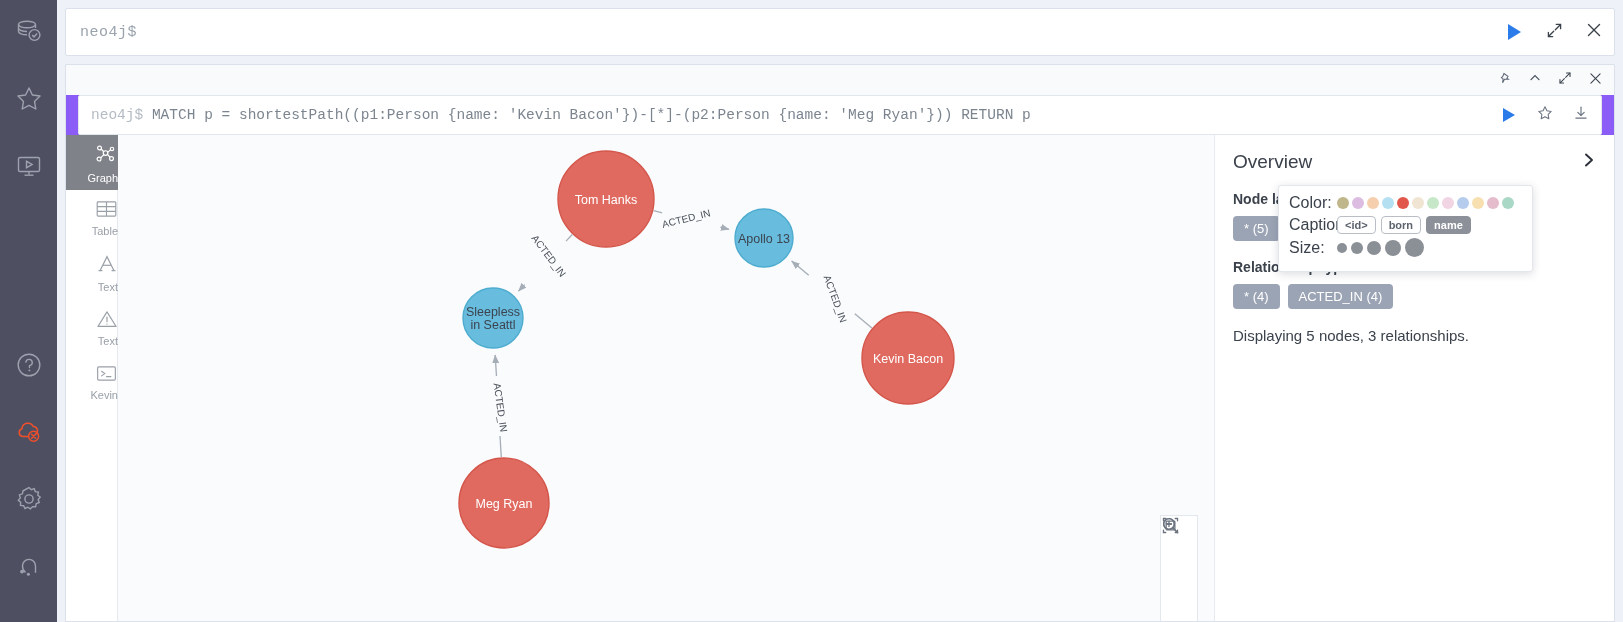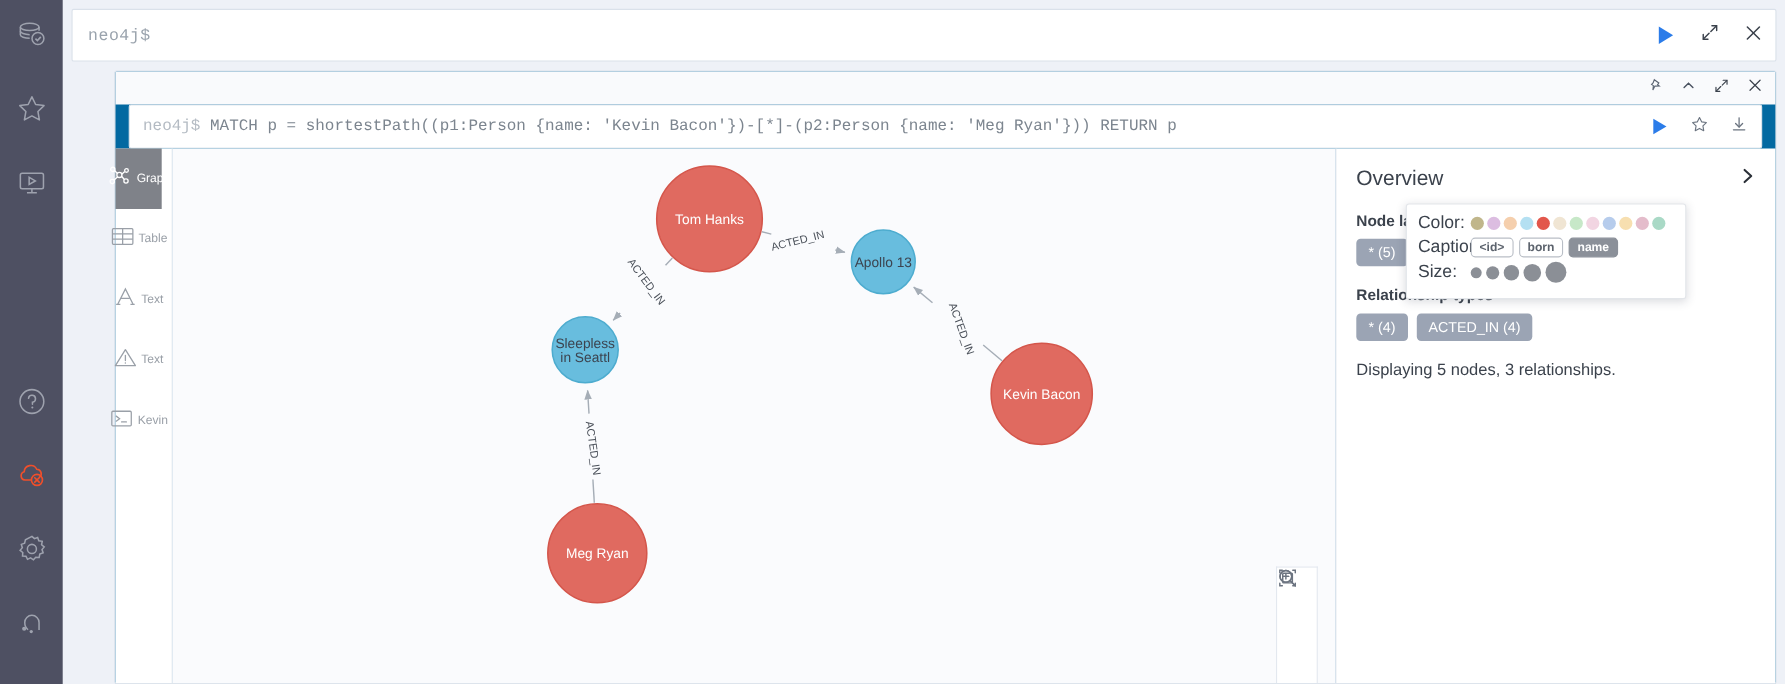--- a/index.html
+++ b/index.html
@@ -70,27 +70,26 @@
   }
   .run-tri.sm {
     border-left: 12px solid #2b7ce9;
     border-top: 7px solid transparent;
     border-bottom: 7px solid transparent;
   }
 
   
   .frame {
     flex: 1 1 auto;
-    background: #0369a1;
+    background: #8b5cf6;
     border: 1px solid #dae1ea;
     border-radius: 2px;
     display: flex; flex-direction: column;
     min-height: 0;
     position: relative;
-    margin-left: 39px;
   }
   .frame-titlebar {
     height: 30px;
     background: #f9fafc;
     display: flex; align-items: center; justify-content: flex-end;
     padding-right: 4px;
     flex: 0 0 30px;
   }
   .fbtn {
     width: 30px; height: 28px;
@@ -136,23 +135,23 @@
 
   
   .viewstack {
     width: 52px;
     flex: 0 0 52px;
     background: #fff;
     border-right: 1px solid #e6eaf0;
     padding-top: 0;
   }
   .vitem {
-    width: 42px; height: 55px;
-    display: flex; flex-direction: row;
-    align-items: center; justify-content: center;
+    width: 52px; height: 55px;
+    display: flex; flex-direction: column;
+    align-items: flex-end; justify-content: center;
     gap: 3px;
     color: #9aa0a8;
     cursor: pointer;
   }
   .vitem.active { background: #7f8289; color: #fff; }
   .vitem .vlabel { font-size: 11px; line-height: 1; }
 
   
   .canvas {
     flex: 1 1 auto;

